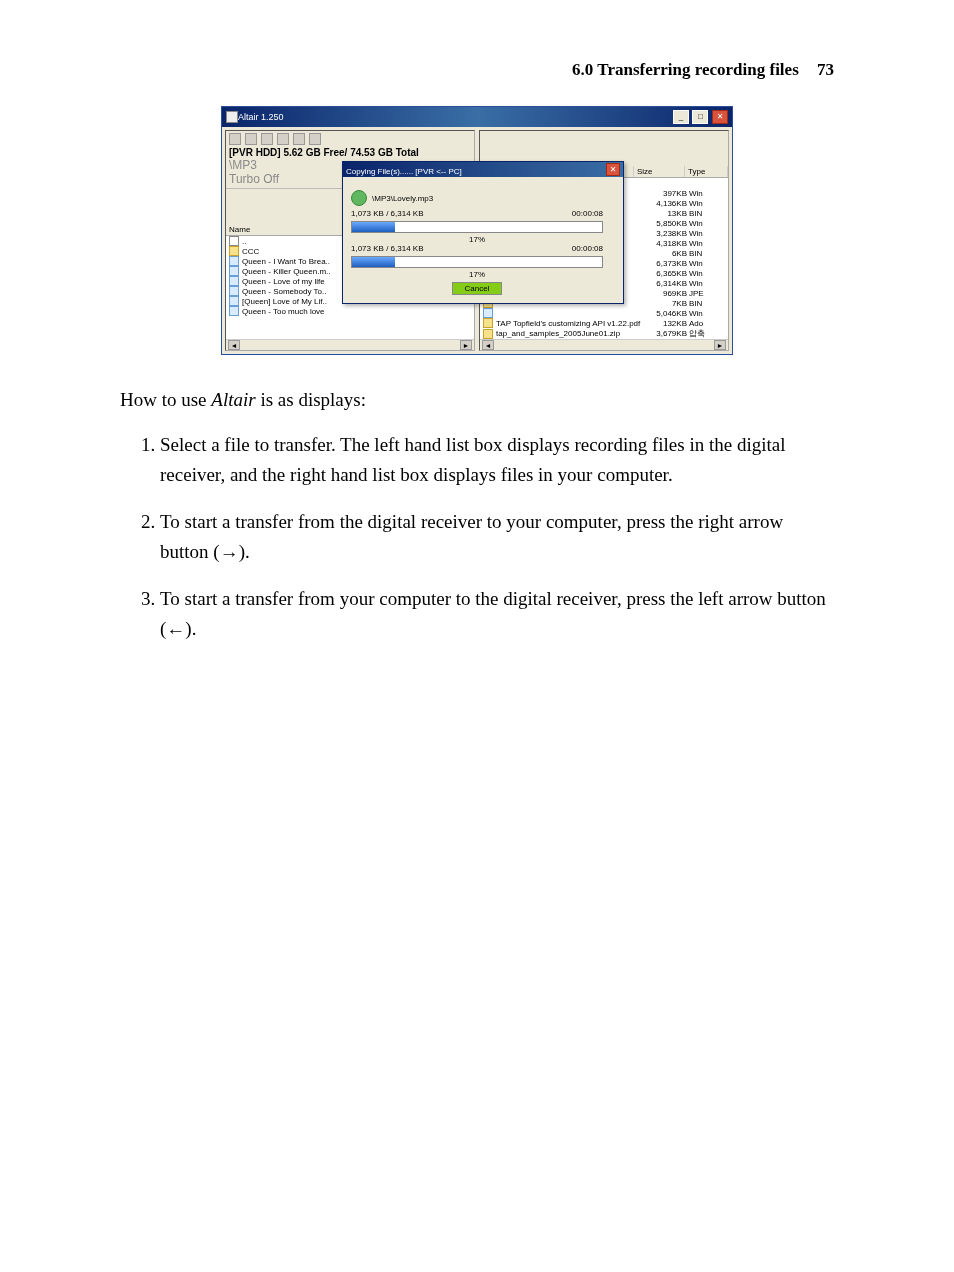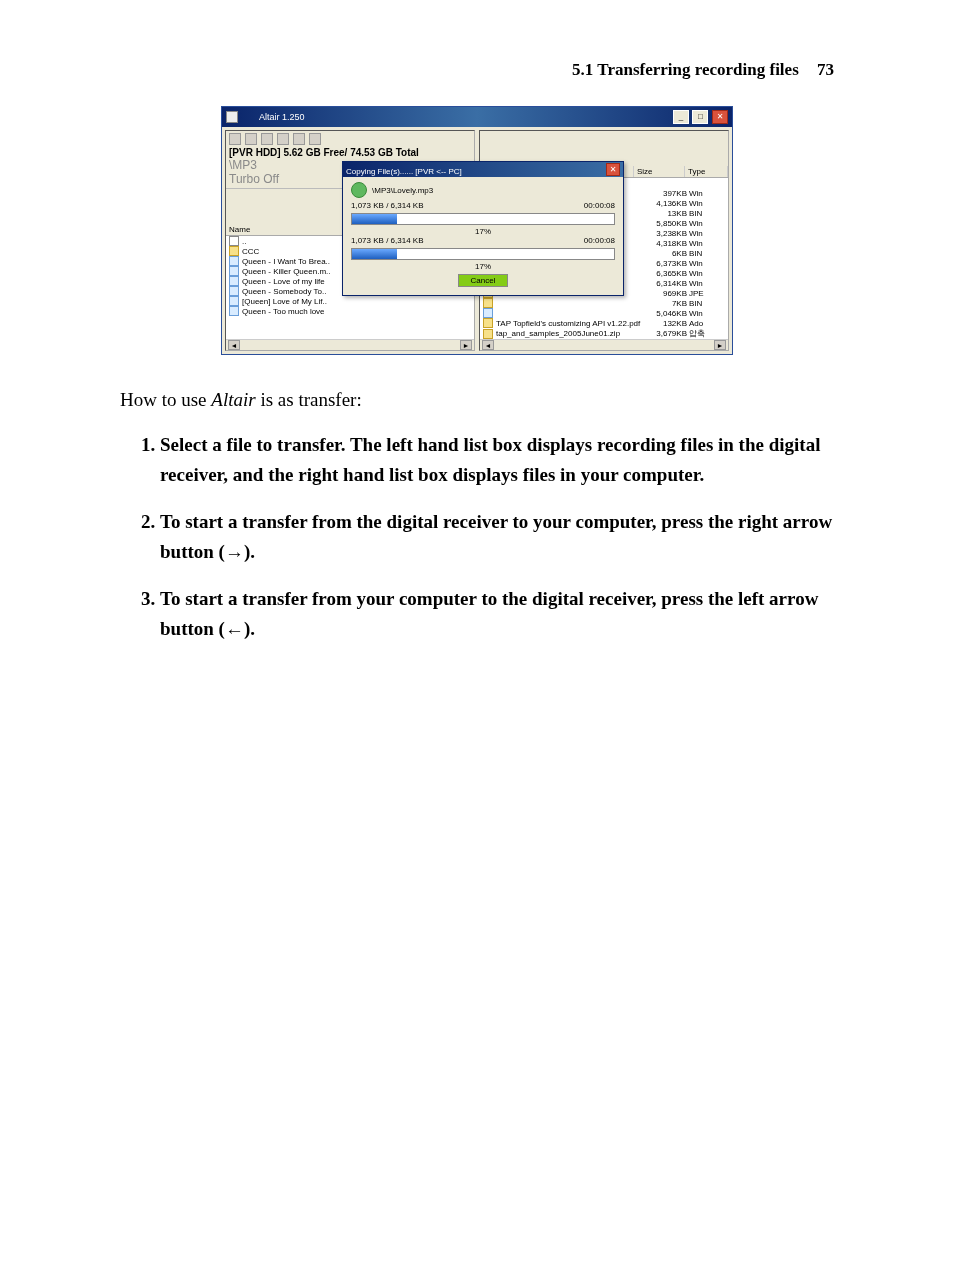--- a/index.html
+++ b/index.html
@@ -39,21 +39,21 @@
   }
   .altair-title {
     background: linear-gradient(to right,#0a246a,#3a6ea5,#0a246a);
     color:#fff;
     display:flex;
     justify-content:space-between;
     align-items:center;
     padding:2px 4px;
     height:16px;
   }
-  .altair-title .left { display:flex; align-items:center; gap:21px;}
+  .altair-title .left { display:flex; align-items:center; gap:0;}
   .altair-title .left .glyph {
     width:10px;height:10px;background:#eee;border:1px solid #888;
   }
   .win-btn {
     width:14px;height:12px;background:#ece9d8;border:1px solid #fff;
     display:inline-flex;align-items:center;justify-content:center;
     font-size:8px;line-height:1;color:#000;margin-left:1px;
   }
   .win-btn.close{ background:#d9523c;color:#fff;border-color:#a02a18;}
   .altair-body { display:flex; gap:4px; padding:3px; }
@@ -103,55 +103,54 @@
   .copy-title {
     background:linear-gradient(to right,#0a246a,#3a6ea5);
     color:#fff;
     display:flex;justify-content:space-between;align-items:flex-end;
     padding:1px 3px;height:13px;
   }
   .copy-title .xbtn {
     width:12px;height:11px;background:#d9523c;color:#fff;border:1px solid #a02a18;
     display:flex;align-items:center;justify-content:center;font-size:8px;
   }
-  .copy-body { padding:5px 8px 8px 8px; }
+  .copy-body { padding:5px 20px 8px 8px;margin-top:8px; }
   .copy-row { display:flex;align-items:center;gap:5px;margin-bottom:3px;}
   .copy-row .disk { width:14px;height:14px;border-radius:50%;background:#5fb85f;border:1px solid #3a8a3a;}
   .progress { height:10px;border:1px solid #888;background:#fff;margin-bottom:2px;position:relative;}
   .progress .bar { position:absolute;left:0;top:0;bottom:0;width:17%;background:linear-gradient(to bottom,#6aa9ff,#1e5fbf);}
   .progress-meta { display:flex;justify-content:space-between;margin-bottom:3px;}
   .cancel-btn {
     display:block;margin:3px auto 0 auto;
     background:#84cc16;border:1px solid #888;padding:1px 12px;font-size:8px;
   }
   
   .body-text {
     margin: 0 40px;
     font-size: 19px;
     line-height: 1.55;
   }
   .intro { margin-bottom: 16px; }
   .intro em { }
   ol.steps {
     padding-left: 40px;
     margin: 0;
-    font-weight: bold;
   }
   ol.steps li {
     margin-bottom: 18px;
   }
   .arrow-glyph { font-family: Arial, sans-serif; }
 </style>
 </head>
 <body>
 
 <div class="page">
 
   <div class="header">
-    <span>5.1 Transferring recording files</span>
+    <span>6.0 Transferring recording files</span>
     <span class="pagenum">73</span>
   </div>
 
   <div class="screenshot-wrap">
     <div class="altair-window">
       <div class="altair-title">
         <div class="left">
           <span class="glyph"></span>
           <span>Altair 1.250</span>
         </div>
@@ -379,21 +378,21 @@
             <button class="cancel-btn">Cancel</button>
           </div>
         </div>
 
       </div>
     </div>
   </div>
 
   <div class="body-text">
     <p class="intro">
-      <span>How to use </span><em>Altair</em><span> is as transfer:</span>
+      <span>How to use </span><em>Altair</em><span> is as displays:</span>
     </p>
     <ol class="steps">
       <li>
         <span>Select a file to transfer. The left hand list box displays recording files in the digital receiver, and the right hand list box displays files in your computer.</span>
       </li>
       <li>
         <span>To start a transfer from the digital receiver to your computer, press the right arrow button (</span><span class="arrow-glyph">→</span><span>).</span>
       </li>
       <li>
         <span>To start a transfer from your computer to the digital receiver, press the left arrow button (</span><span class="arrow-glyph">←</span><span>).</span>

